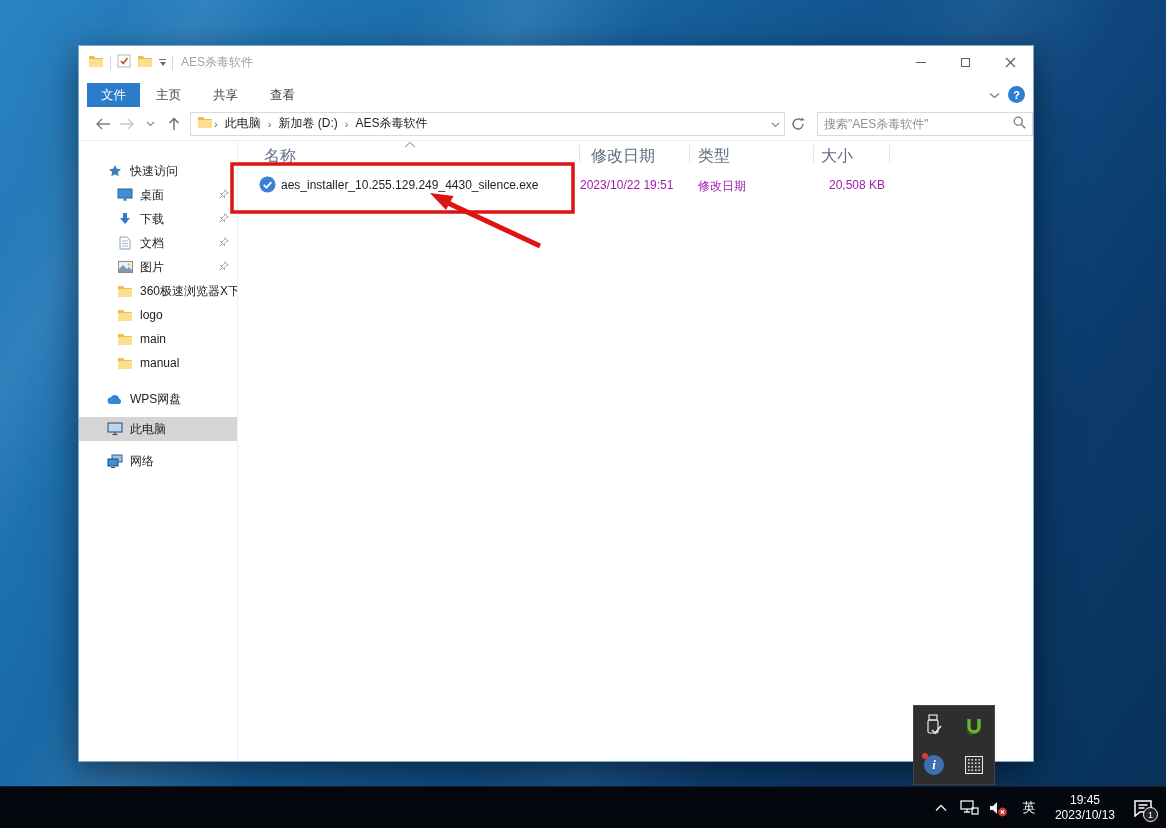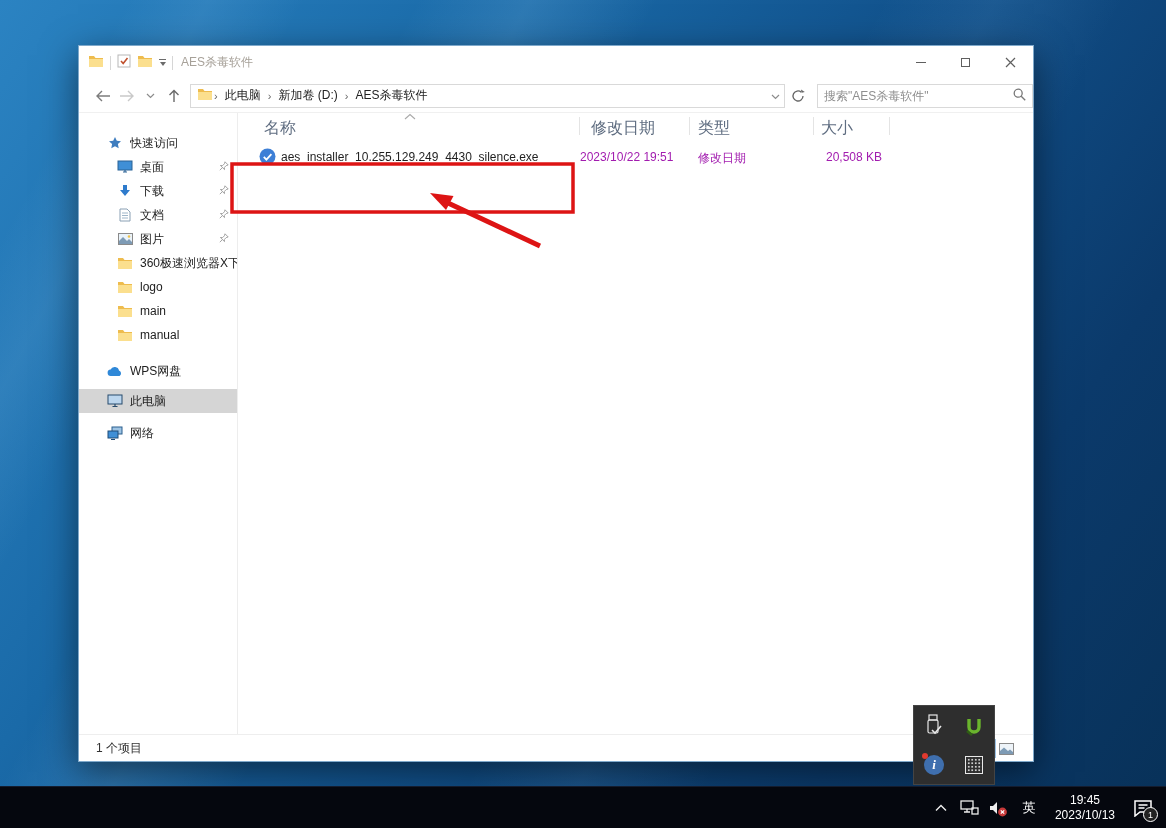--- a/index.html
+++ b/index.html
@@ -144,20 +144,34 @@
             <span class="glyph-max"></span>
           </div>
         <div class="win-btn">
           <svg width="11" height="11" viewBox="0 0 11 11">
               <path d="M1 1l9 9M10 1l-9 9" stroke="#5f5f5f" stroke-width="1.2"></path>
             </svg>
         </div>
       </div>
     </div>
 
+    <div class="ribbon">
+      <div class="tab file">文件</div>
+      <div class="tab">主页</div>
+      <div class="tab">共享</div>
+      <div class="tab">查看</div>
+      <div class="ribbon-right">
+        <span>
+          <svg width="11" height="7" viewBox="0 0 11 7">
+              <path d="M1 1.5l4.5 4L10 1.5" fill="none" stroke="#777" stroke-width="1.2"></path>
+            </svg>
+        </span>
+        <span class="help-circle">?</span>
+      </div>
+    </div>
 
     <div class="addr-row">
       <span class="nav-ico">
         <svg width="16" height="12" viewBox="0 0 16 12">
             <path d="M7 1L2 6l5 5M2 6h13" fill="none" stroke="#7c7c7c" stroke-width="1.4"></path>
           </svg>
       </span>
       <span class="nav-ico">
         <svg width="16" height="12" viewBox="0 0 16 12">
             <path d="M9 1l5 5-5 5M14 6H1" fill="none" stroke="#c9c9c9" stroke-width="1.4"></path>
@@ -375,41 +389,25 @@
         <div class="file-row">
           <span class="cell" style="left:21px;top:4px">
             <svg width="17" height="17" viewBox="0 0 17 17">
                 <circle cx="8.5" cy="8.5" r="8" fill="#3d7fd6"></circle>
                 <path d="M4.8 8.8l2.6 2.8 5-5.4" fill="none" stroke="#fff" stroke-width="1.8"></path>
               </svg>
           </span>
           <span class="cell" style="left:43px">aes_installer_10.255.129.249_4430_silence.exe</span>
           <span class="cell dim" style="left:342px">2023/10/22 19:51</span>
           <span class="cell dim" style="left:460px">修改日期</span>
-          <span class="cell dim" style="left:575px;width:69px;text-align:right">20,508 KB</span>
-        </div>
-      </div>
-    </div>
-
-    <div class="statusbar">
-      <span>1 个项目</span>
-      <div class="view-toggles">
-        <span class="vt sel">
-          <svg width="13" height="11" viewBox="0 0 13 11">
-              <path d="M1 1.5h2M5 1.5h7M1 5.5h2M5 5.5h7M1 9.5h2M5 9.5h7" stroke="#44719c" stroke-width="1.4"></path>
-            </svg>
-        </span>
-        <span class="vt">
-          <svg width="15" height="12" viewBox="0 0 15 12">
-              <rect x="0.5" y="0.5" width="14" height="11" fill="#eef4f9" stroke="#8a8a8a"></rect>
-              <path d="M1 8l4-3.5L9 8l2-1.5 3 2.5v2H1z" fill="#7e9bb5"></path>
-            </svg>
-        </span>
-      </div>
-    </div>
+          <span class="cell dim" style="left:591px;width:69px;">20,508 KB</span>
+        </div>
+      </div>
+    </div>
+
   </div>
 
   <div class="tray-popup">
     <div class="tp-cell">
       <svg width="20" height="24" viewBox="0 0 20 24">
           <rect x="5" y="1" width="8" height="5" fill="none" stroke="#e8e8e8" stroke-width="1.2"></rect>
           <rect x="4" y="6" width="10" height="13" rx="1.5" fill="none" stroke="#e8e8e8" stroke-width="1.2"></rect>
           <path d="M8 16l3 3 6-7" fill="none" stroke="#e8e8e8" stroke-width="1.6"></path>
         </svg>
     </div>

